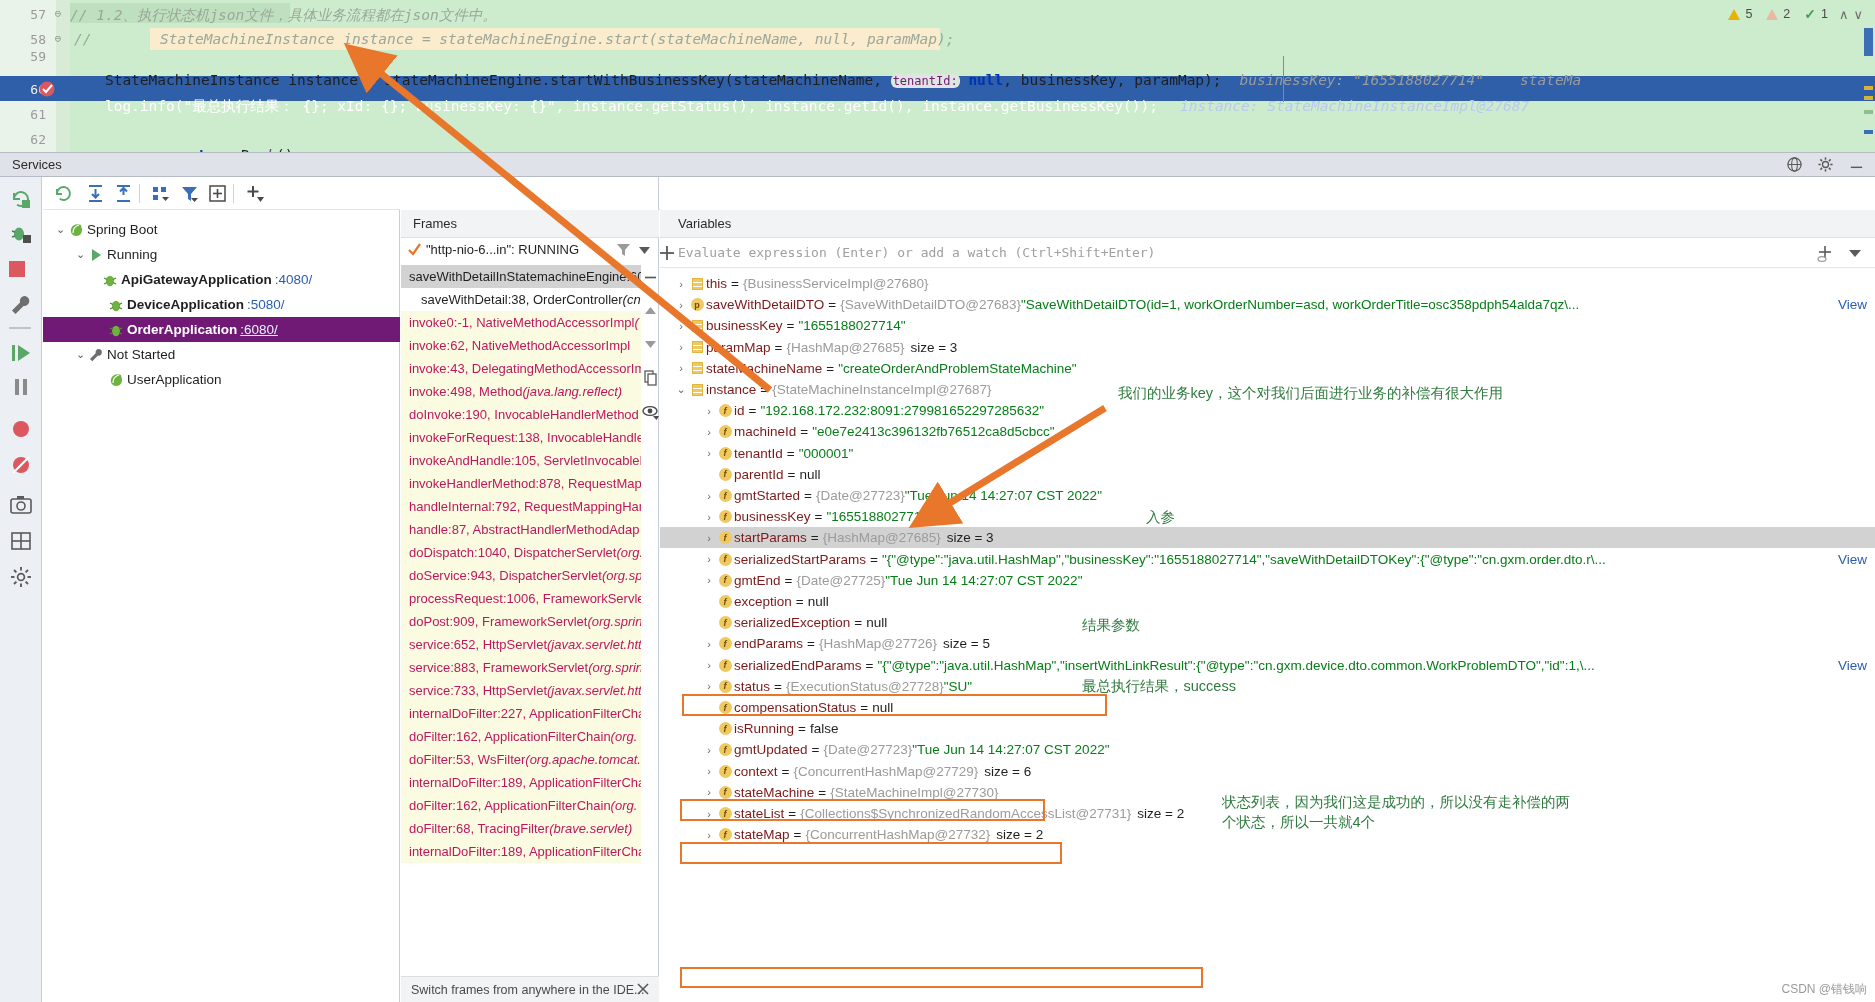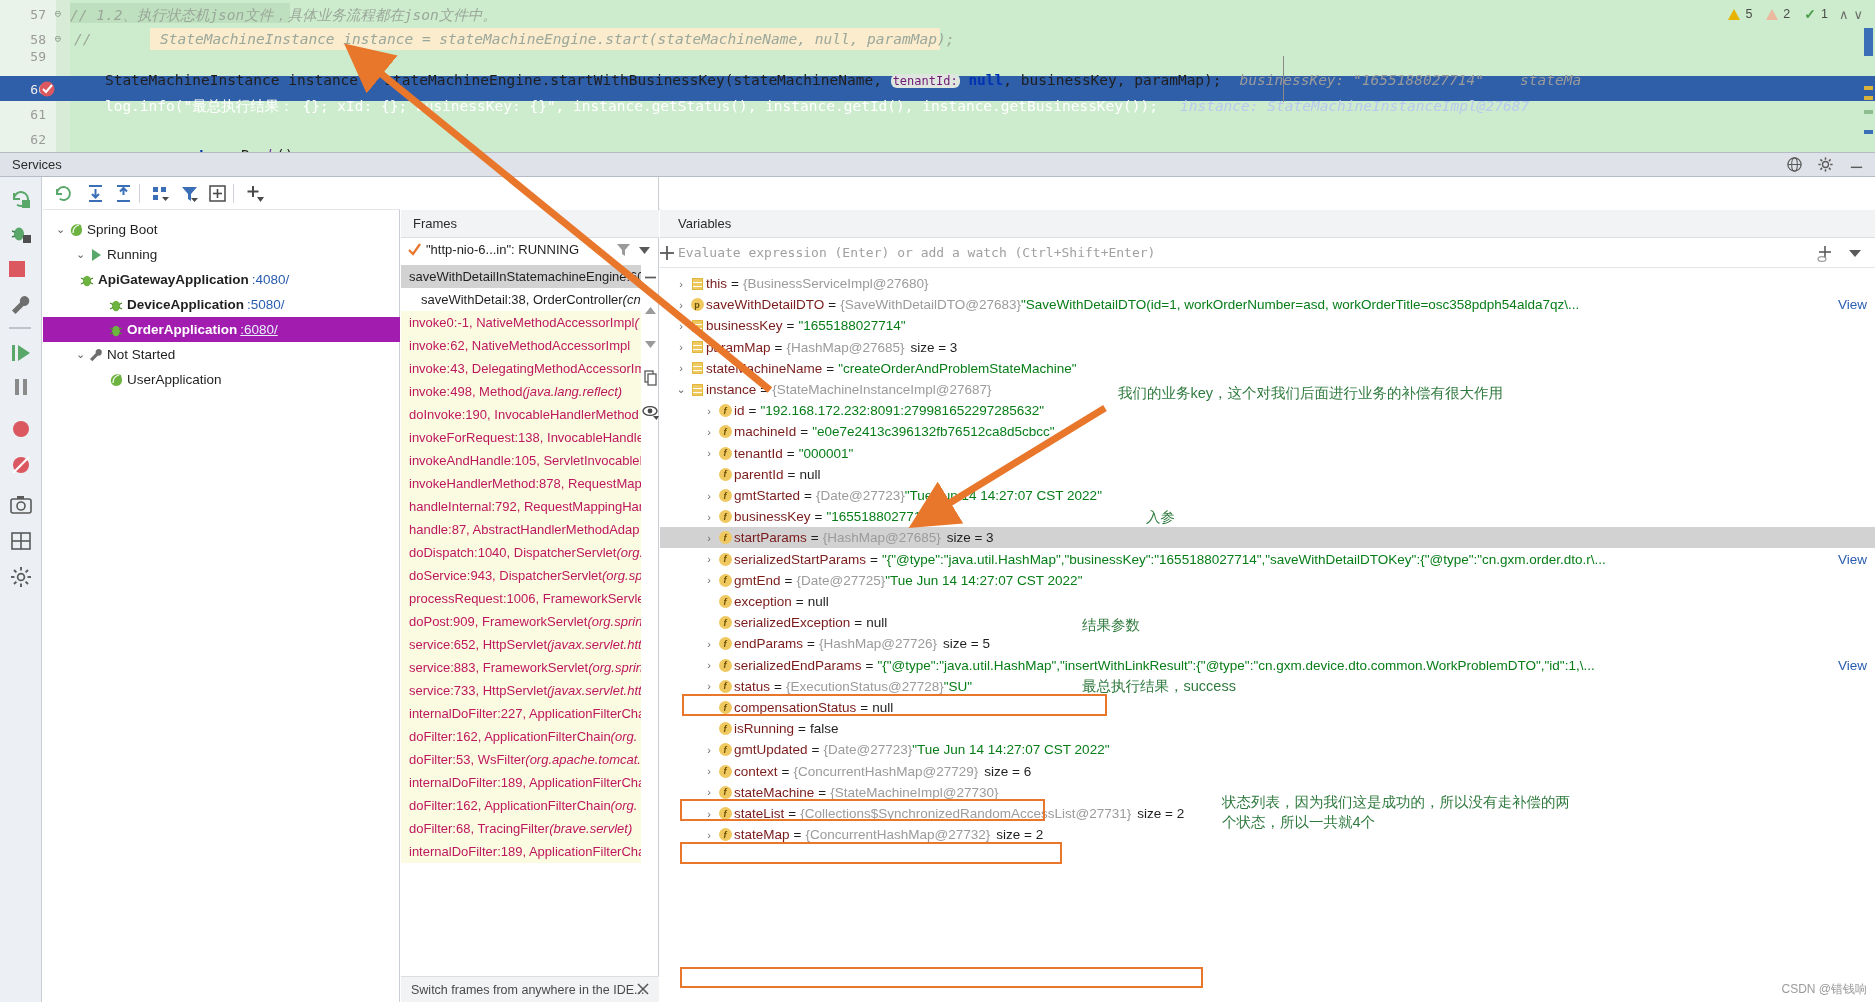--- a/index.html
+++ b/index.html
@@ -55,21 +55,21 @@
   #vstrip { position:absolute; left:0; top:0; width:42px; height:825px; background:#eceff3; border-right:1px solid #c9cdd4; }
   .vico { position:absolute; left:9px; width:24px; height:24px; cursor:pointer; }
 
   
   #svc-tree { position:absolute; left:43px; top:0; width:357px; height:825px; background:#ffffff; border-right:1px solid #c9cdd4; }
   #svc-toolbar { position:absolute; left:0; top:0; width:357px; height:33px; border-bottom:1px solid #e3e5e9; background:#ffffff; }
   .tb-item { position:absolute; top:6px; width:21px; height:21px; cursor:pointer; }
   .tb-div { position:absolute; top:7px; width:1px; height:19px; background:#cfd3d9; }
 
   .tree-row { position:absolute; left:0; width:357px; height:25px; display:flex; align-items:center; font-size:13.5px; white-space:nowrap; cursor:pointer; }
-  .tree-row.sel { background:#a21caf; color:#ffffff; }
+  .tree-row.sel { background:#701a75; color:#ffffff; }
   .tw { width:15px; text-align:center; color:#5d5d5d; font-size:11px; flex:none; }
   .t-ico { width:19px; flex:none; position:relative; height:16px; }
   .t-label { font-weight:bold; color:#1f1f1f; }
   .tree-row.sel .t-label { color:#ffffff; }
   .t-port { color:#2a5db0; font-weight:normal; margin-left:3px; }
   .tree-row.sel .t-port { color:#e8f0ff; text-decoration:underline; }
   .t-plain { color:#1f1f1f; }
 
   
   #frames { position:absolute; left:401px; top:0; width:258px; height:825px; background:#ffffff; border-right:1px solid #c9cdd4; }
@@ -323,21 +323,21 @@
             </svg></span>
           <span class="t-plain">Spring Boot</span>
         </div>
         <div class="tree-row" style="top: 65px; padding-left: 30px;">
           <span class="tw">⌄</span>
           <span class="t-ico"><svg width="16" height="16" viewBox="0 0 16 16">
               <path d="M4 2 L13 8 L4 14 Z" fill="#59a869"></path>
             </svg></span>
           <span class="t-plain">Running</span>
         </div>
-        <div class="tree-row" style="top: 90px; padding-left: 21px;">
+        <div class="tree-row" style="top: 90px; padding-left: 44px;">
           <span class="tw"></span>
           <span class="t-ico"><svg width="16" height="16" viewBox="0 0 16 16">
               <ellipse cx="8" cy="9" rx="4" ry="5.2" fill="#6db33f"></ellipse>
               <line x1="2" y1="6" x2="5" y2="7.5" stroke="#4d8a2c" stroke-width="1.3"></line>
               <line x1="14" y1="6" x2="11" y2="7.5" stroke="#4d8a2c" stroke-width="1.3"></line>
               <line x1="2" y1="12" x2="5" y2="10.5" stroke="#4d8a2c" stroke-width="1.3"></line>
               <line x1="14" y1="12" x2="11" y2="10.5" stroke="#4d8a2c" stroke-width="1.3"></line>
             </svg></span>
           <span class="t-label">ApiGatewayApplication</span>
           <span class="t-port">:4080/</span>

